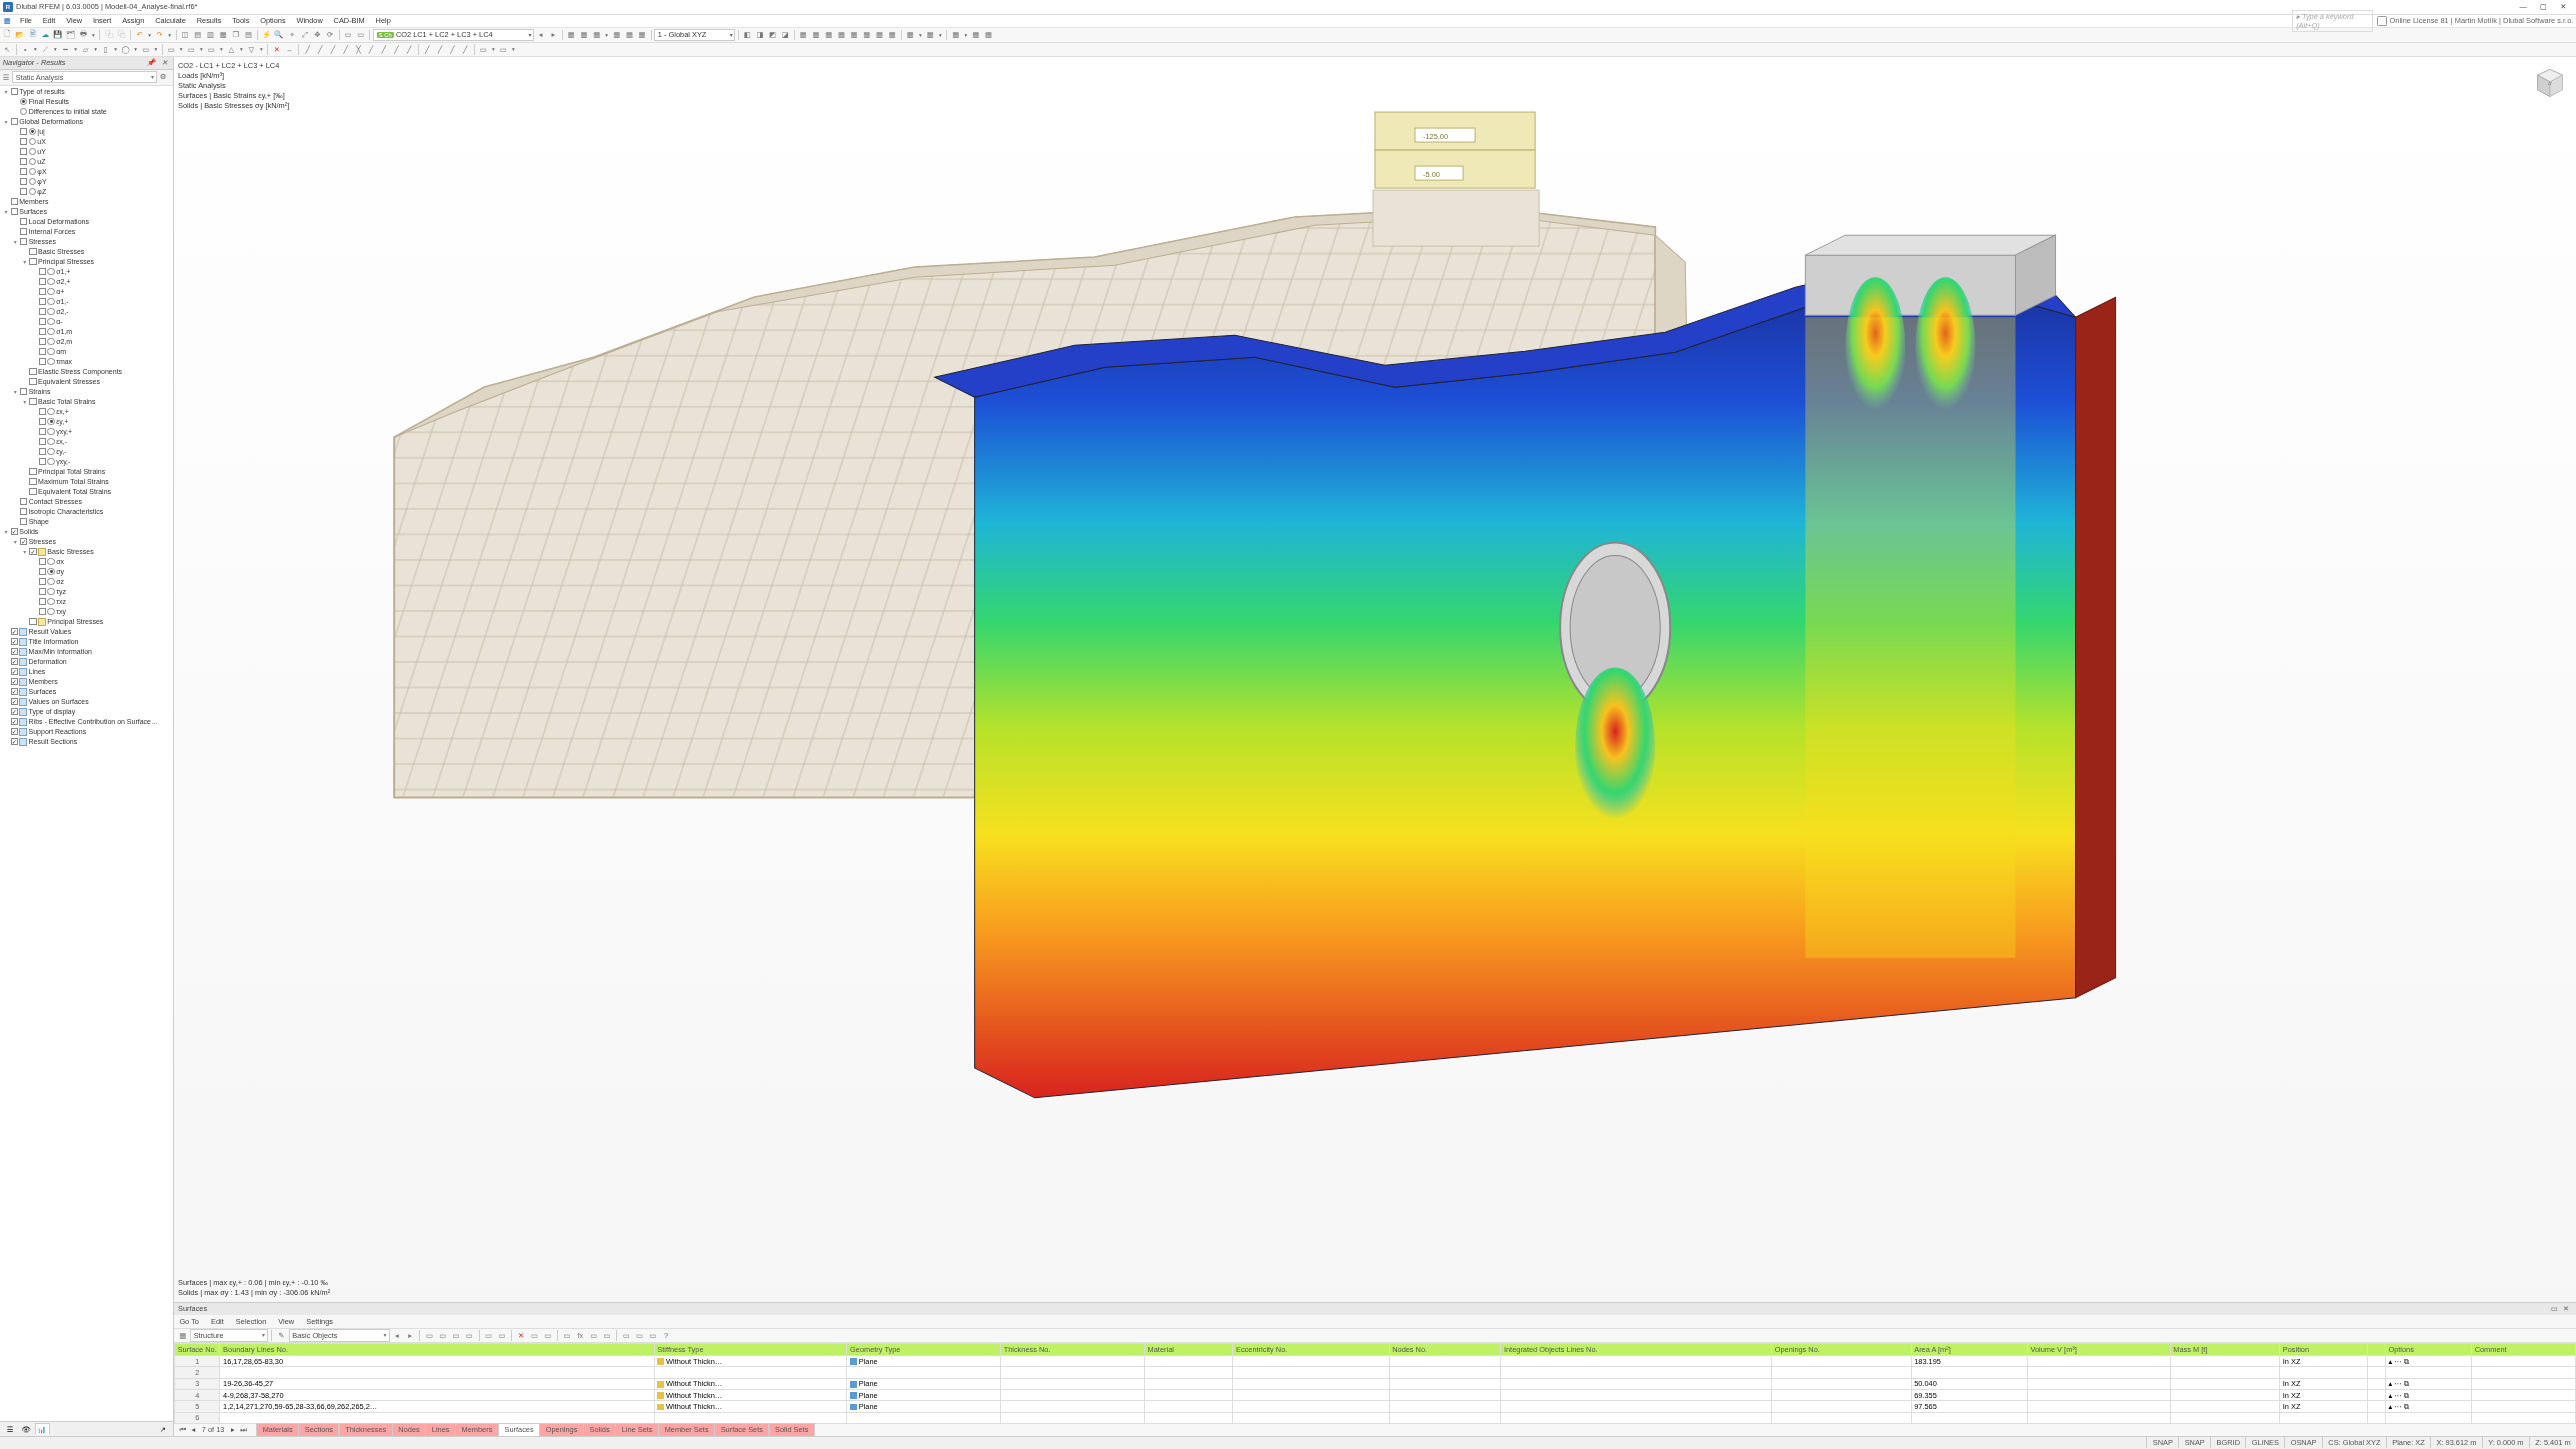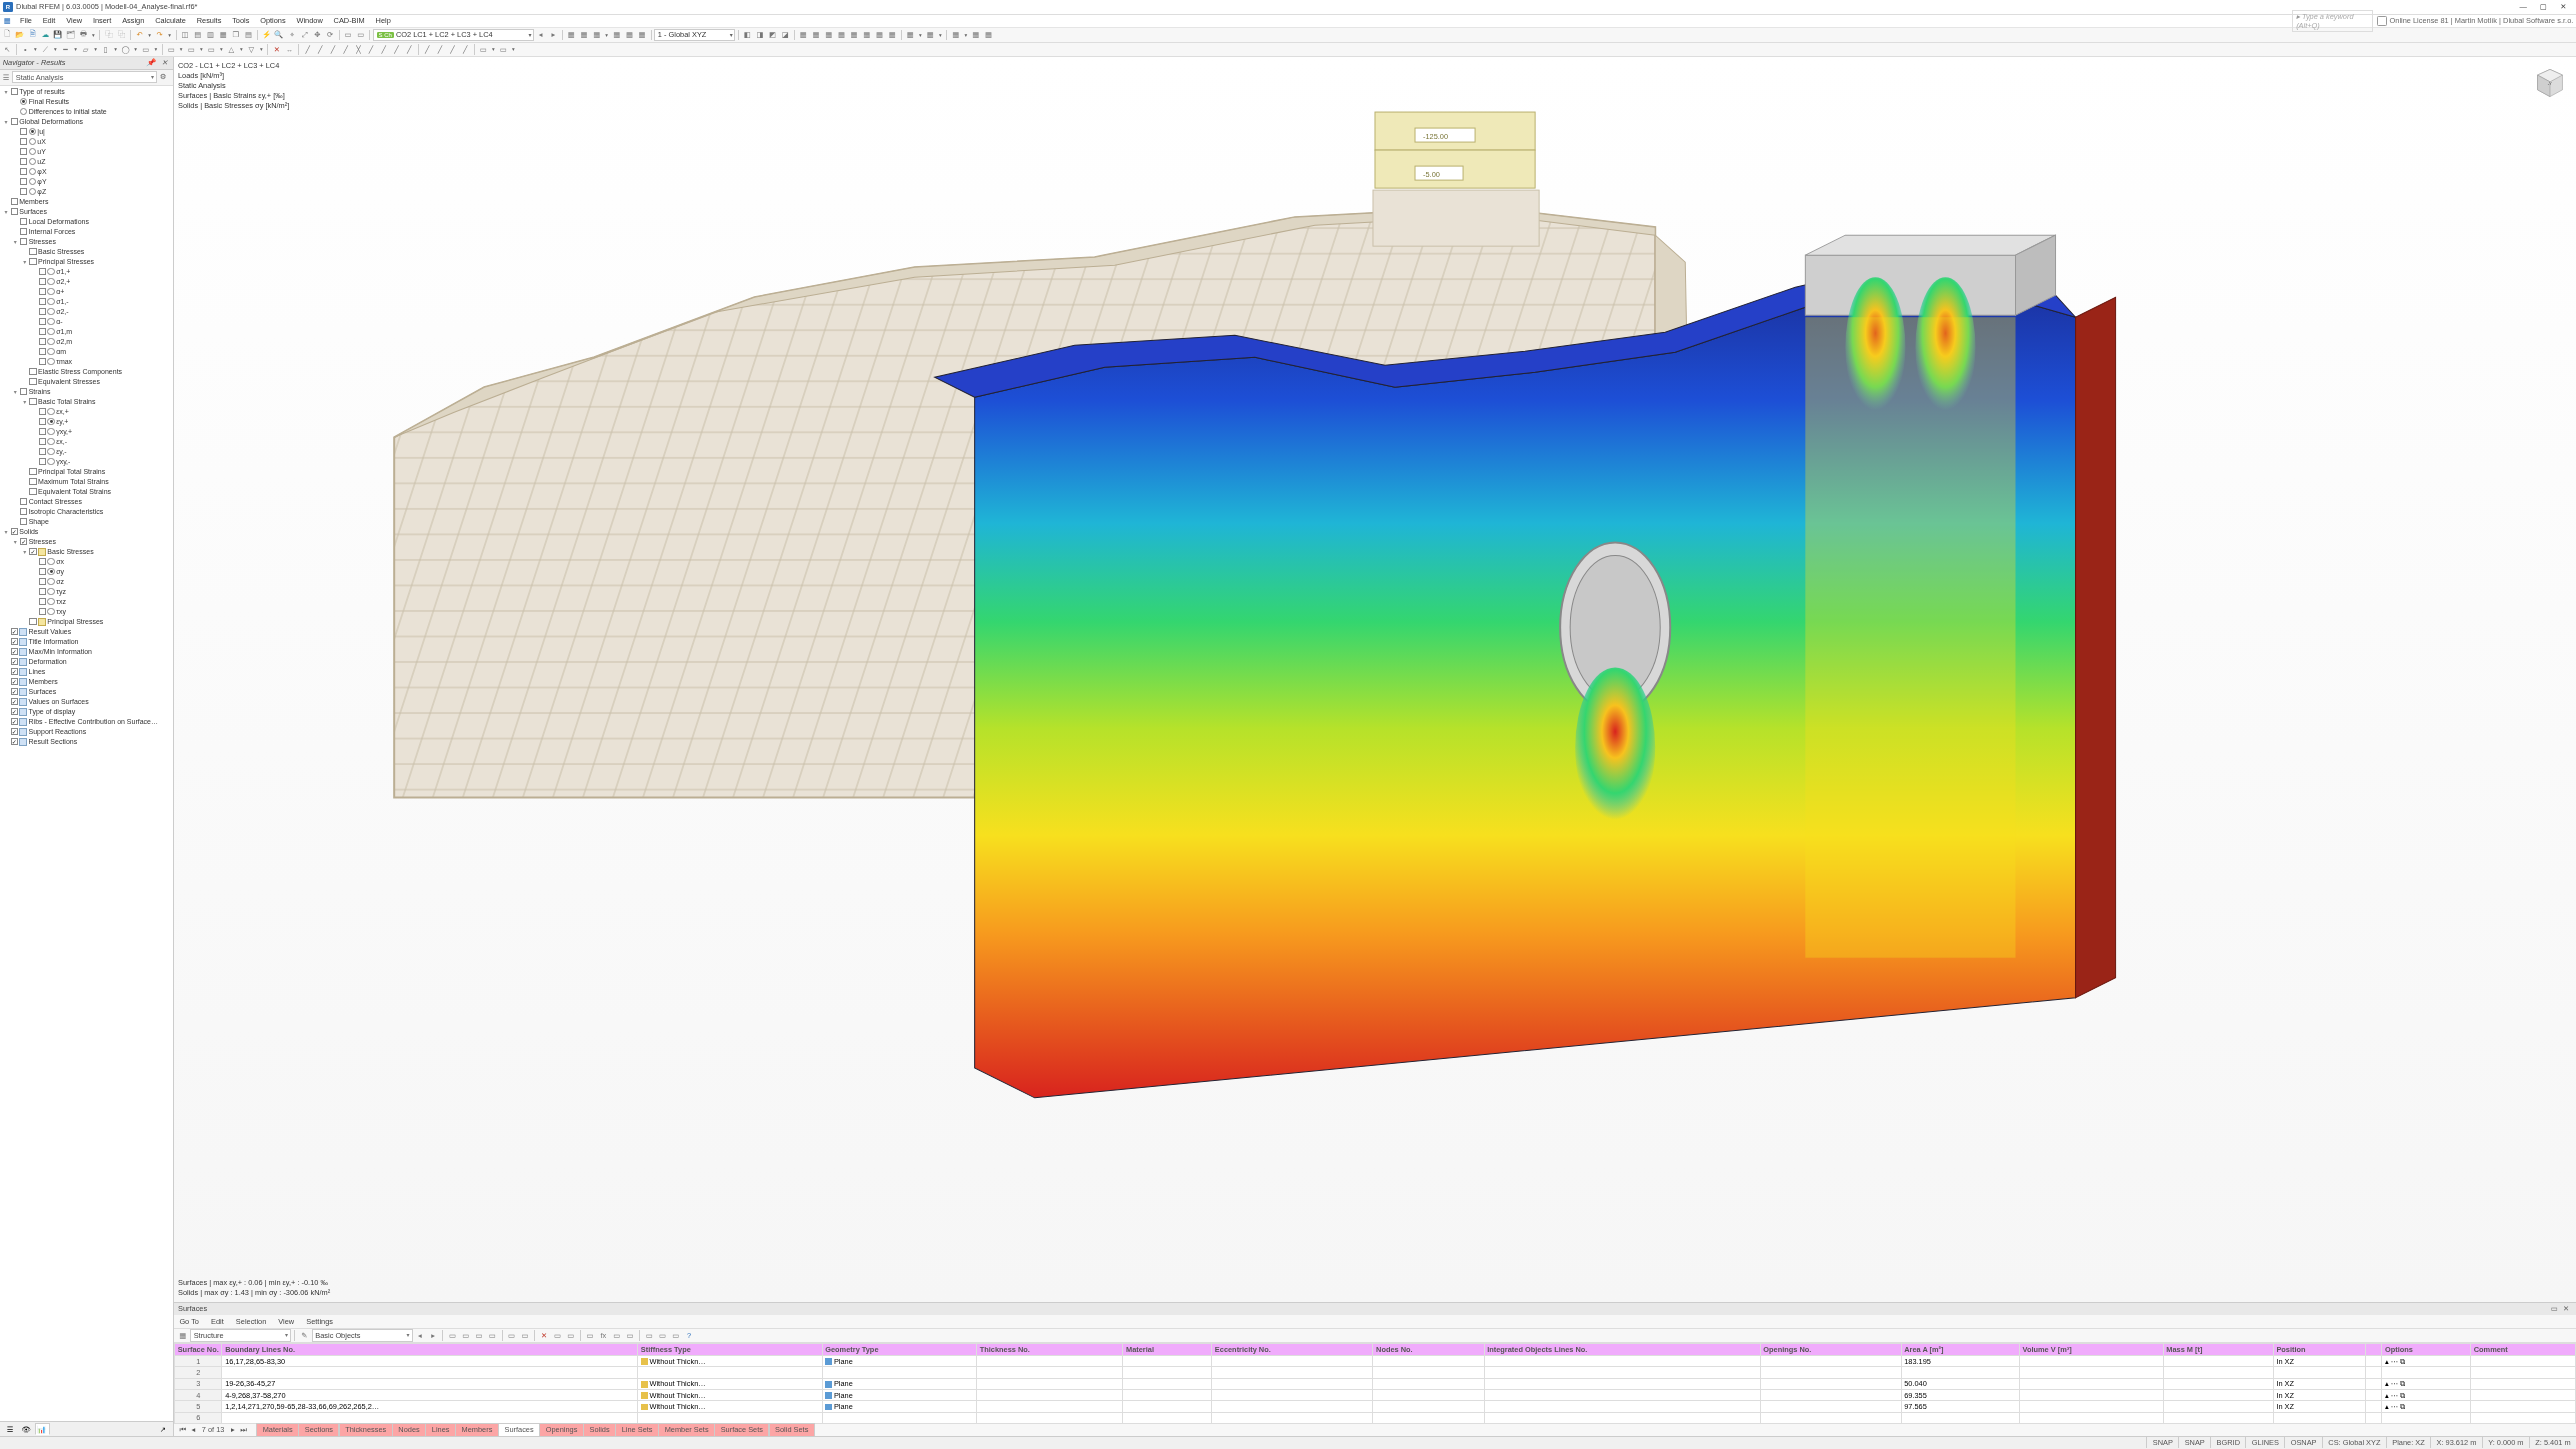--- a/index.html
+++ b/index.html
@@ -81,21 +81,21 @@
 .tablepanel .menu2 { background:#f7f7f7; border-bottom:0.7px solid #ddd; padding:1.3px 2.7px; display:flex; gap:6.7px; color:#444;}
 .tablepanel .menu2 span{ padding:0.7px 2.7px;}
 .tablepanel .tb2 { background:#f7f7f7; border-bottom:0.7px solid #ddd; display:flex; align-items:center; padding:0.7px 2.7px; gap:1.3px;}
 .tablepanel .tb2 .c { border:0.7px solid #ccc; background:#fff; padding:0.7px 9.4px 0.7px 2.7px; position:relative; color:#444; font-size:6.7px;}
 .tablepanel .tb2 .c::after{content:"▾";position:absolute;right:2px;color:#777;font-size:6px;}
 .tablepanel .tb2 .tbn{ width:12px;height:12px; display:flex;align-items:center;justify-content:center;}
 .tablepanel .tb2 .sep{ width:0.7px;height:10.7px;background:#ccc;margin:0 2px;}
 .tablepanel .grid { flex:1; overflow:auto; }
 .tablepanel table { border-collapse:collapse; width:100%; font-size:7px;}
 .tablepanel th,.tablepanel td { border:0.7px solid #ddd; padding:0.7px 2.7px; text-align:left; white-space:nowrap; height:10.7px; }
-.tablepanel th { background:#f0abfc; color:#555; font-weight:bold; position:sticky; top:0;}
+.tablepanel th { background:#bef264; color:#555; font-weight:normal; position:sticky; top:0;}
 .tablepanel tr td:first-child { background:#f2f2f2; text-align:center; color:#666; width:23px;}
 .tablepanel .swatch{ display:inline-block; width:6.7px;height:6.7px; margin-right:2px; vertical-align:middle;}
 .tablepanel .rowtabs { background:#f7f7f7; border-top:0.7px solid #ddd; display:flex; align-items:center; padding:0 2.7px; height:13.4px; gap:0;}
 .tablepanel .rowtabs .nav{ padding:0 2.7px; color:#555;}
 .tablepanel .rowtabs .pg{ padding:0 4px; color:#555;}
 .tablepanel .rowtabs .tab{ padding:1.3px 5.4px; border:0.7px solid #ccc; border-bottom:none; margin-right:-0.7px; background:#fca5a5; color:#555;}
 .tablepanel .rowtabs .tab.active{ background:#fff;}
 
 
 .statusbar { height:12px; background:#f0f0f0; border-top:0.7px solid #ccc; display:flex; align-items:center; font-size:6.7px; color:#555;}
@@ -921,21 +921,21 @@
       </div>
       <div class="menu2">
         <span>Go To</span>
         <span>Edit</span>
         <span>Selection</span>
         <span>View</span>
         <span>Settings</span>
       </div>
       <div class="tb2">
         <span class="tbn g-gray">▦</span>
-        <div class="c" style="width:101px"><span>Structure</span></div>
+        <div class="c" style="width:78px"><span>Structure</span></div>
         <span class="sep"></span>
         <span class="tbn g-gray">✎</span>
         <div class="c" style="width:101px"><span>Basic Objects</span></div>
         <span class="tbn g-gray">◂</span>
         <span class="tbn g-gray">▸</span>
         <span class="sep"></span>
         <span class="tbn g-gray">▭</span>
         <span class="tbn g-gray">▭</span>
         <span class="tbn g-gray">▭</span>
         <span class="tbn g-gray">▭</span>

